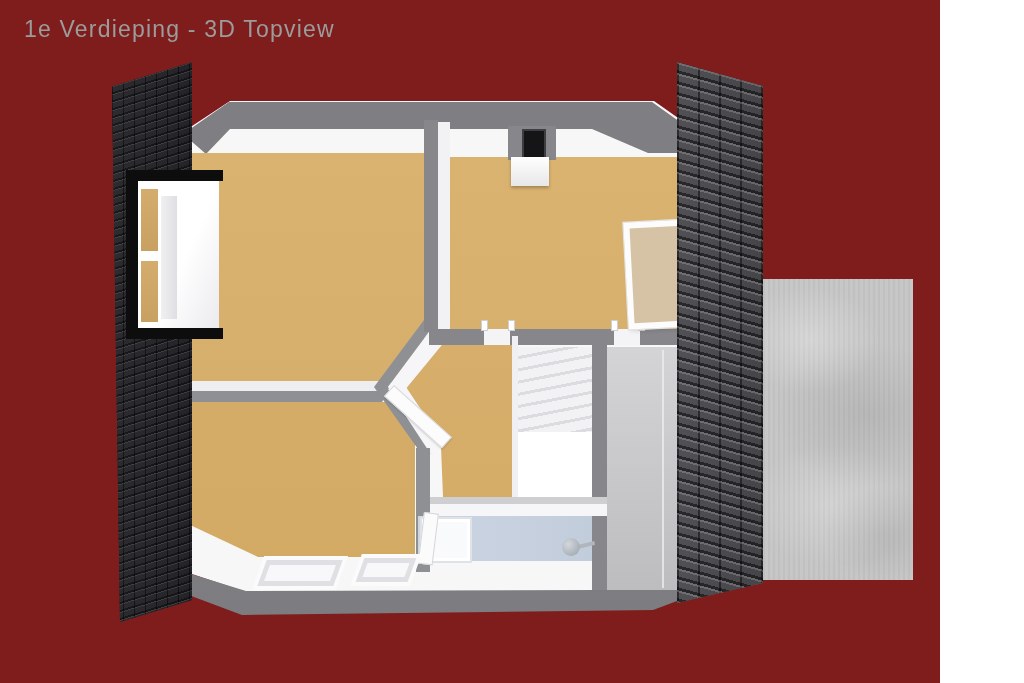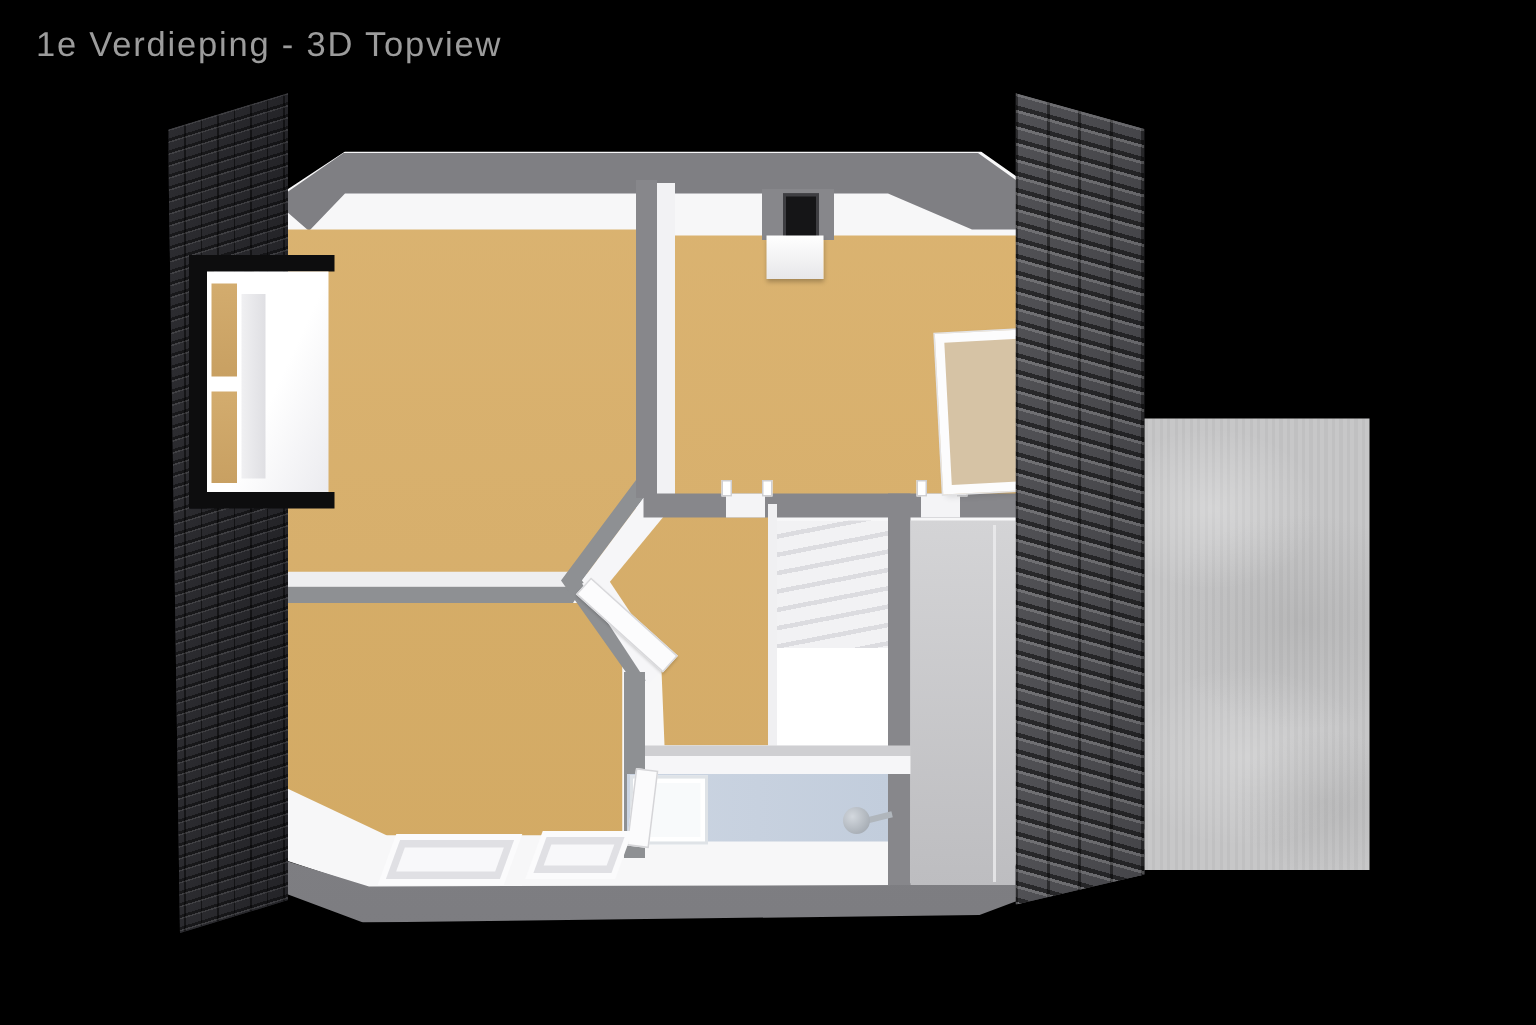--- a/index.html
+++ b/index.html
@@ -1,16 +1,16 @@
 <!DOCTYPE html>
 <html><head>
 <meta charset="utf-8">
 <style>
   html,body{margin:0;padding:0;background:#fff;}
-  #stage{position:relative;width:1024px;height:683px;background:#000000;overflow:hidden;
+  #stage{position:relative;width:940px;height:683px;background:#7f1d1d;overflow:hidden;
          font-family:"Liberation Sans",sans-serif;}
   .ov{position:absolute;inset:0;}
   .abs{position:absolute;}
 
   
   #title{position:absolute;left:24px;top:16px;font-size:23px;font-weight:400;
          color:#9c9c9c;letter-spacing:1.2px;}
 
   
   #concrete{position:absolute;left:763px;top:279px;width:150px;height:301px;

